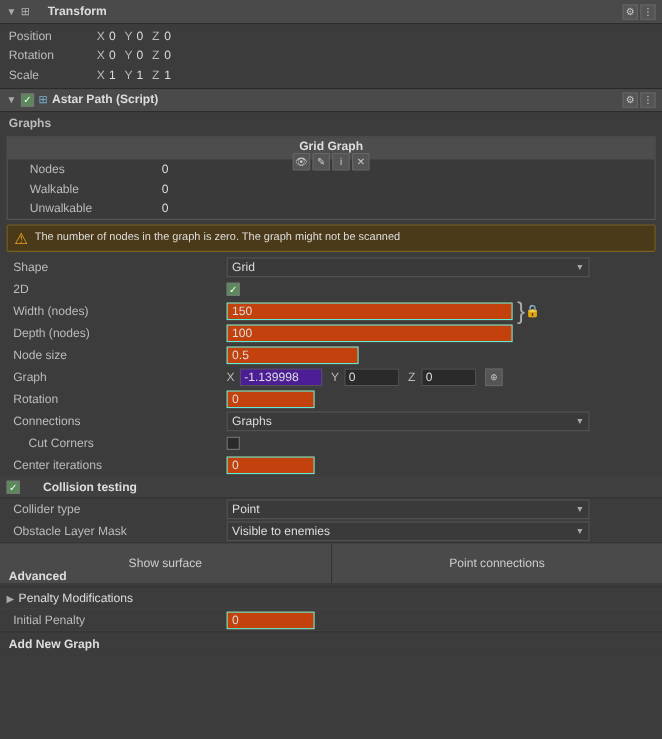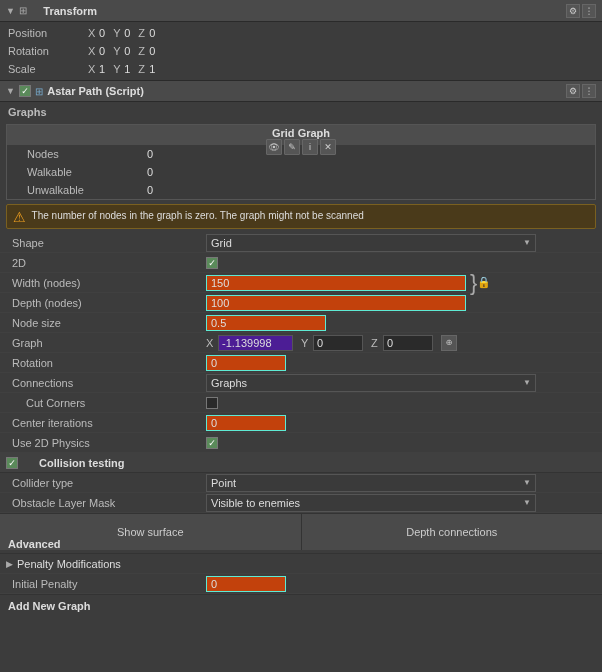--- a/index.html
+++ b/index.html
@@ -562,26 +562,20 @@
     </div>
   </div>
 
   <div class="prop-row">
     <span class="prop-label">Center iterations</span>
     <div class="prop-value">
       <input type="text" class="text-field" value="0" style="width: 80px;">
     </div>
   </div>
 
-  <div class="prop-row">
-    <span class="prop-label">Use 2D Physics</span>
-    <div class="prop-value">
-      <div class="checkbox checked"></div>
-    </div>
-  </div>
 
   <div class="section-header-row">
     <div class="checkbox checked"></div>
     <span class="sec-title">Collision testing</span>
   </div>
 
   <div class="prop-row">
     <span class="prop-label">Collider type</span>
     <div class="prop-value">
       <div class="dropdown">
@@ -597,21 +591,21 @@
       <div class="dropdown">
         <span>Visible to enemies</span>
         <span class="dropdown-arrow">▼</span>
       </div>
     </div>
   </div>
 
 
   <div class="buttons-row">
     <button class="action-btn">Show surface</button>
-    <button class="action-btn">Depth connections</button>
+    <button class="action-btn">Point connections</button>
   </div>
 
   <div class="advanced-header">
     <span>Advanced</span>
   </div>
 
   <div class="collapsible-row">
     <span class="triangle">▶</span>
     <span>Penalty Modifications</span>
   </div>

